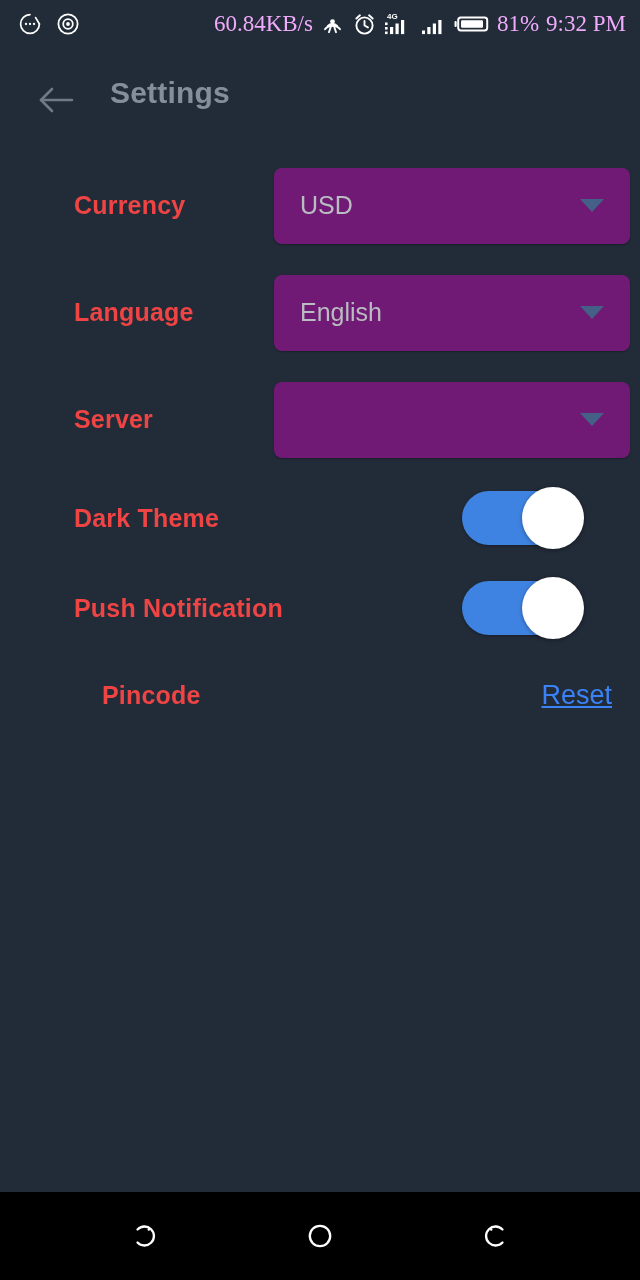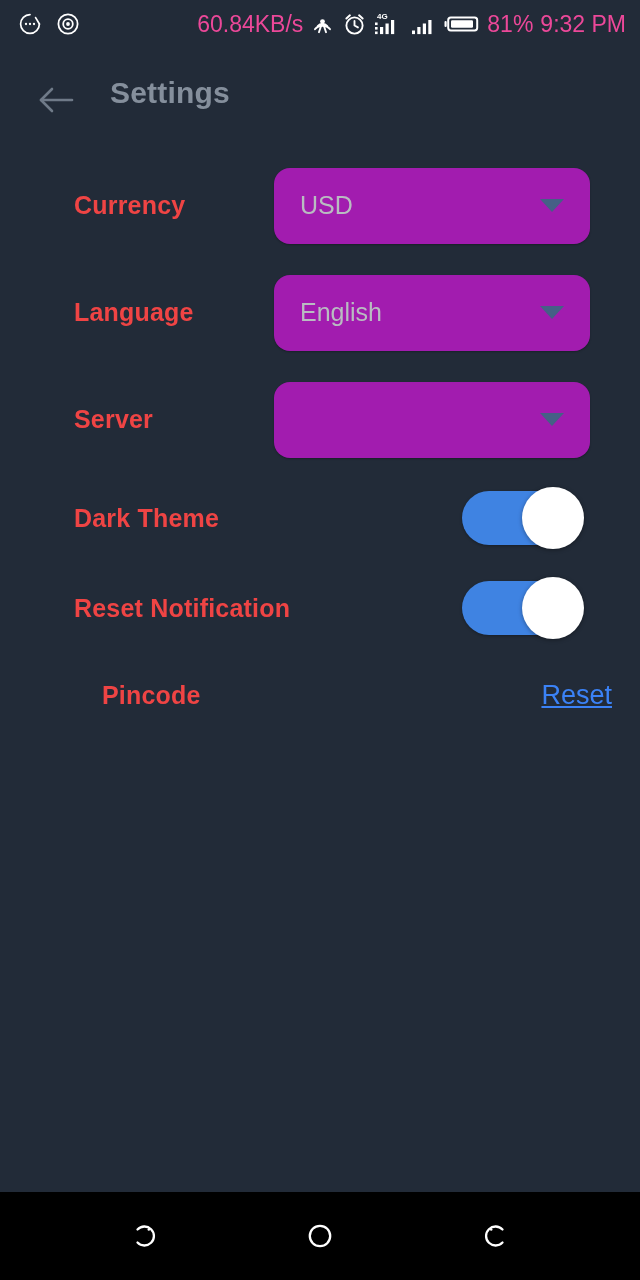--- a/index.html
+++ b/index.html
@@ -34,24 +34,25 @@
     margin-left: 18px;
   }
   .sb-right {
     position: absolute;
     right: 14px;
     display: flex;
     align-items: center;
     gap: 7px;
   }
   .sb-text {
-    color: #ec4899;
+    color: #f0abfc;
     font-size: 23px;
     letter-spacing: 0px;
     white-space: nowrap;
+    font-family: Liberation Serif, serif;
   }
   .sb-icon { display: block; }
 
   
   #header {
     position: absolute;
     left: 0; top: 48px;
     width: 637px; height: 104px;
   }
   #back-button {
@@ -92,24 +93,24 @@
     font-weight: bold;
     color: #ef4444;
     letter-spacing: 0.2px;
     white-space: nowrap;
   }
 
   
   .dropdown {
     position: absolute;
     left: 274px;
-    width: 316px;
+    width: 356px;
     height: 76px;
-    background: #a21caf;
-    border-radius: 16px;
+    background: #701a75;
+    border-radius: 8px;
     box-shadow: 0 1px 2px rgba(0,0,0,0.28);
     display: flex;
     align-items: center;
   }
   .dropdown-value {
     position: absolute;
     left: 26px;
     font-size: 25px;
     color: #b9bcc1;
     white-space: nowrap;
@@ -291,21 +292,21 @@
     </div>
 
     <div class="row row-toggle">
       <span class="row-label">Dark Theme</span>
       <div class="toggle">
         <span class="toggle-knob"></span>
       </div>
     </div>
 
     <div class="row row-toggle">
-      <span class="row-label">Reset Notification</span>
+      <span class="row-label">Push Notification</span>
       <div class="toggle">
         <span class="toggle-knob"></span>
       </div>
     </div>
 
     <div class="row row-action">
       <span class="row-label">Pincode</span>
       <span class="action-link">Reset</span>
     </div>
 

